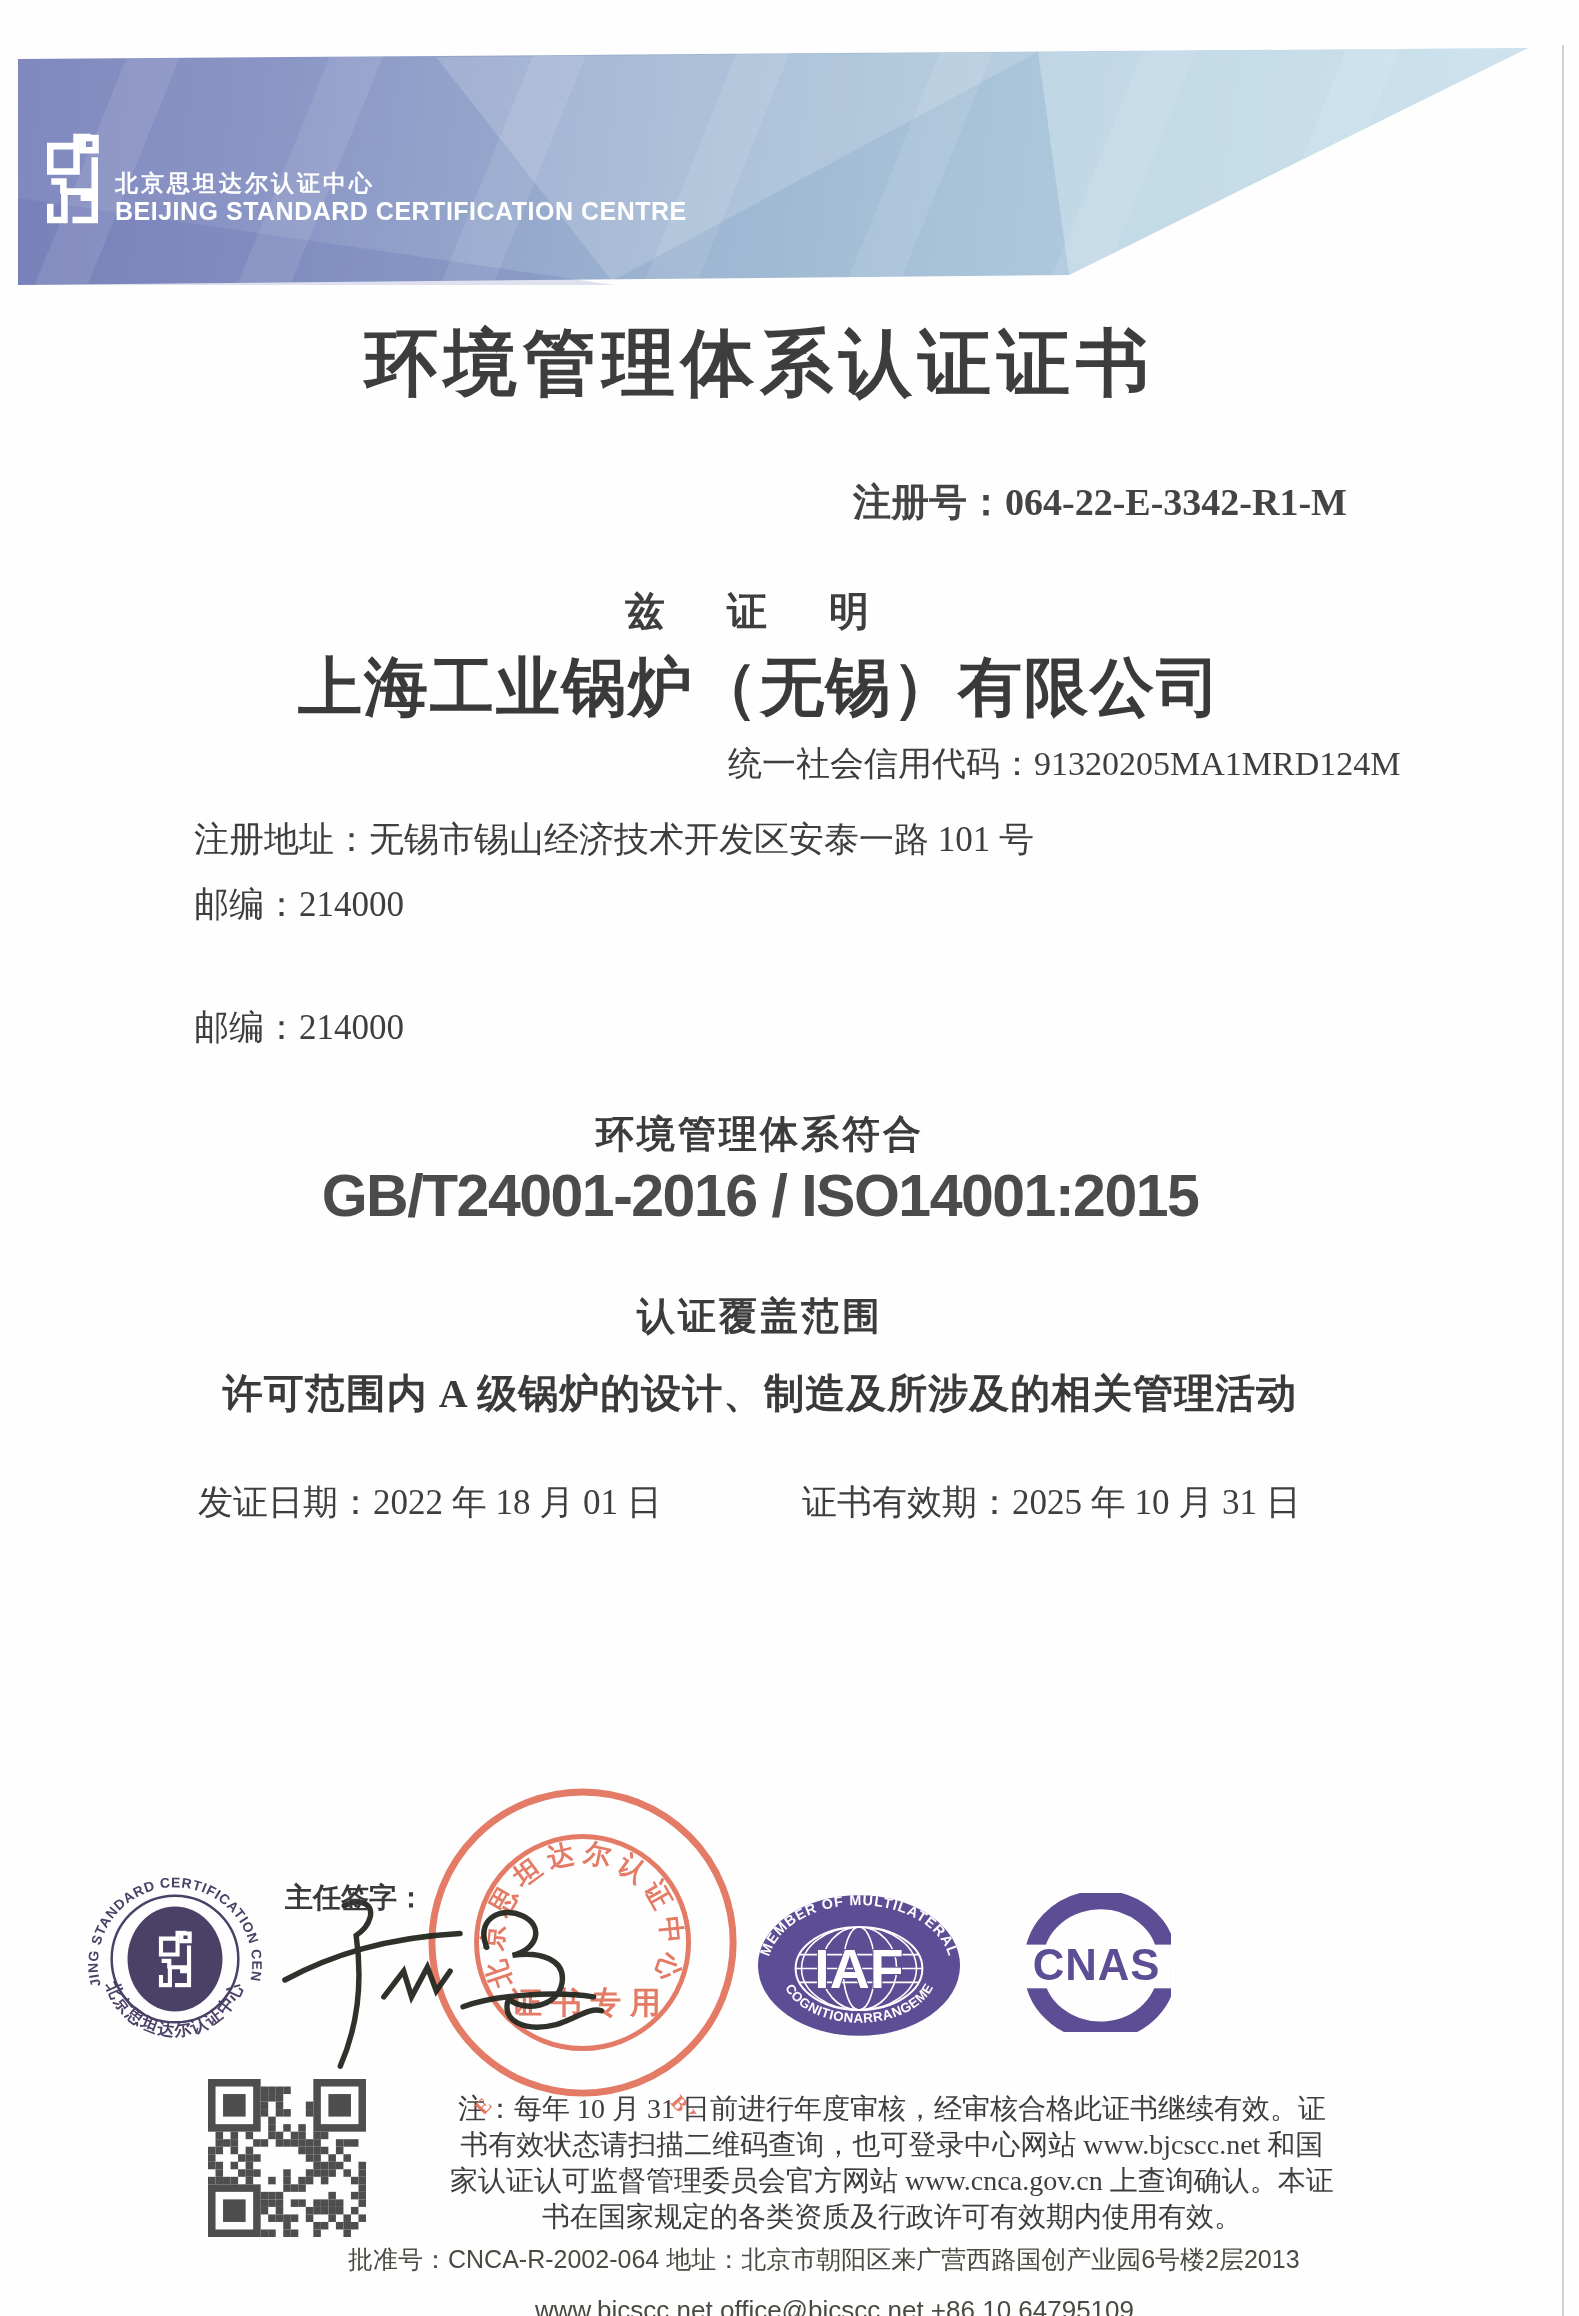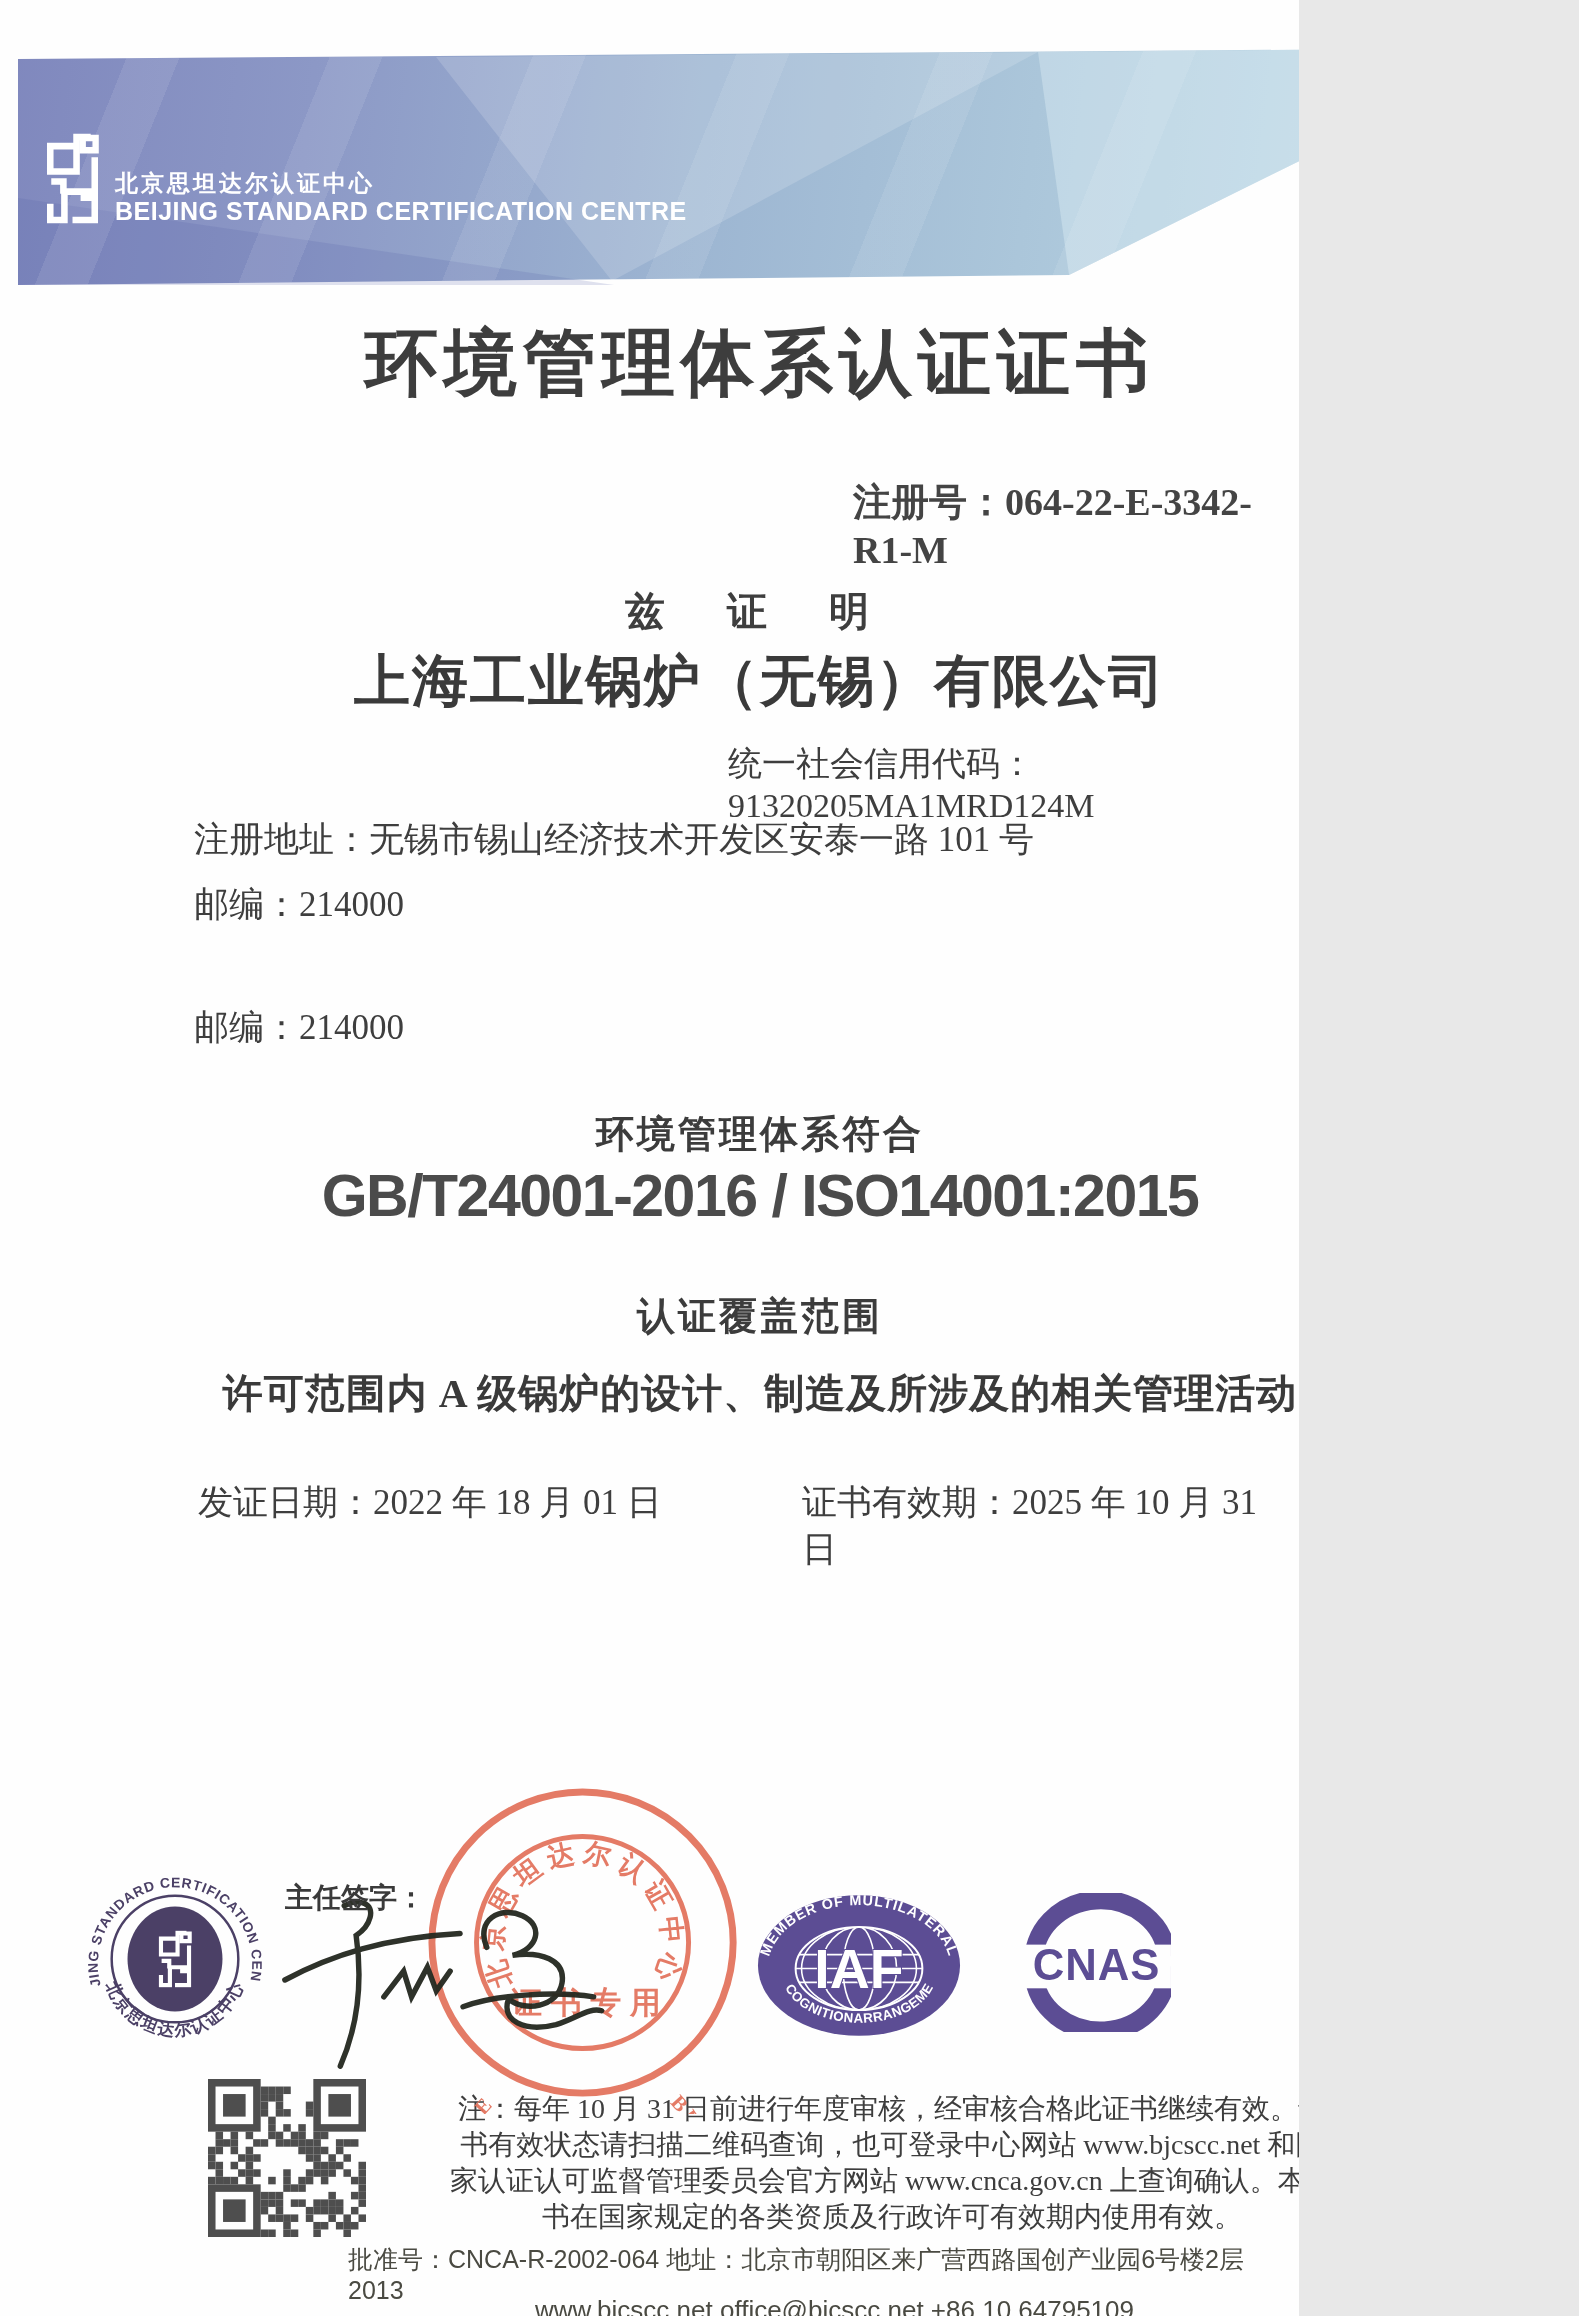--- a/index.html
+++ b/index.html
@@ -1,16 +1,16 @@
 <!DOCTYPE html>
 <html><head>
 <meta charset="utf-8">
 <style>
   html,body{margin:0;padding:0;background:#e8e8e8;}
-  #page{position:relative;width:1299px;height:2317px;background:#fefefe;overflow:hidden;
+  #page{position:relative;width:1579px;height:2317px;background:#fefefe;overflow:hidden;
         font-family:"Liberation Serif","DejaVu Serif",serif;color:#3c3c3c;}
   .abs{position:absolute;}
 
   
   .banner-base{left:0;top:0;width:1579px;height:297px;
     clip-path:polygon(18px 59px,1528px 48px,1069px 275px,18px 285px);
     background:linear-gradient(97deg,#7f87bd 0%,#8c98c6 20%,#9db6d2 45%,#abc6da 65%,#b9d4e3 85%,#c6dcea 100%);}
   .banner-facet-a{left:0;top:0;width:1579px;height:297px;
     clip-path:polygon(436px 57px,1038px 52px,612px 281px);
     background:rgba(255,255,255,0.16);}
@@ -27,21 +27,21 @@
   .banner-text{left:115px;top:170px;width:693px;color:#fff;
     font-family:"Liberation Sans","DejaVu Sans",sans-serif;font-weight:bold;}
   .banner-cn{font-size:23px;letter-spacing:3px;line-height:26px;}
   .banner-en{font-size:25px;letter-spacing:0.5px;line-height:30px;}
 
   
   .centered{left:0;width:1520px;text-align:center;}
   .page-title{top:315px;font-size:73px;font-weight:bold;letter-spacing:6px;color:#3d3d3d;}
   .reg-line{left:853px;top:477px;font-size:38px;font-weight:bold;color:#444;}
   .certify-stmt{top:584px;font-size:40px;font-weight:bold;letter-spacing:26px;color:#3e3e3e;}
-  .company{top:644px;font-size:56px;font-weight:bold;letter-spacing:2px;color:#3a3a3a;}
+  .company{top:644px;font-size:64px;font-weight:bold;letter-spacing:2px;color:#3a3a3a;}
   .credit{left:728px;top:741px;font-size:34px;color:#3e3e3e;}
   .addr{left:194px;font-size:35px;color:#3e3e3e;}
   .addr1{top:816px;} .addr2{top:881px;} .addr3{top:939px;} .addr4{top:1004px;}
   .conform{top:1109px;font-size:38px;font-weight:bold;letter-spacing:3px;}
   .gbcode{top:1162px;font-size:59px;font-weight:bold;letter-spacing:-1.5px;color:#4b4b4b;
     font-family:"Liberation Sans","DejaVu Sans",sans-serif;}
   .scope-title{top:1291px;font-size:38px;font-weight:bold;letter-spacing:3px;}
   .scope-text{top:1366px;font-size:40px;font-weight:bold;letter-spacing:1px;color:#3a3a3a;}
   .date-issue{left:198px;top:1479px;font-size:35px;color:#3e3e3e;}
   .date-valid{left:802px;top:1479px;font-size:35px;color:#3e3e3e;}

